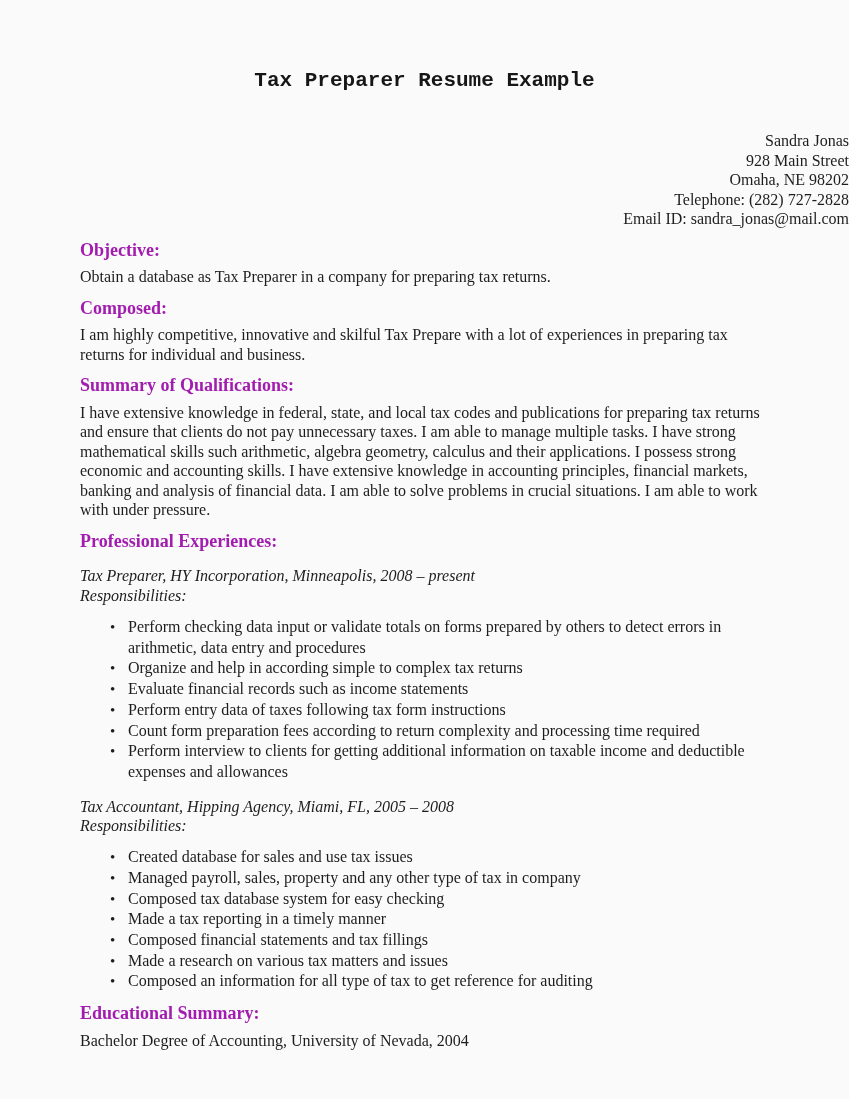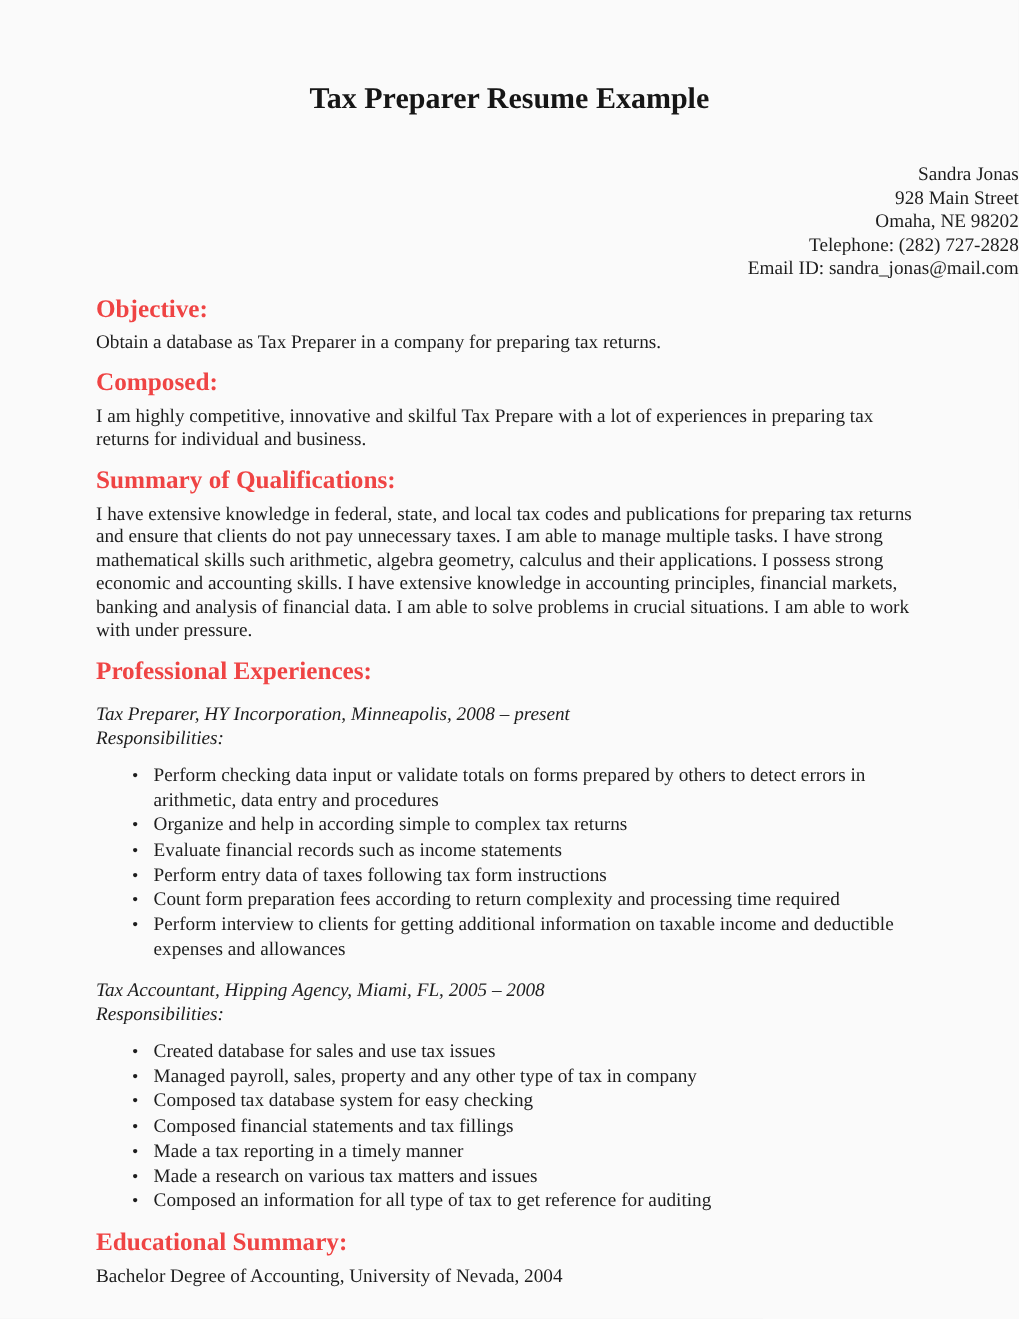--- a/index.html
+++ b/index.html
@@ -16,42 +16,42 @@
     color: #1d1d1d;
     font-family: "Liberation Serif", "DejaVu Serif", serif;
     font-size: 16px;
     line-height: 1.22;
     overflow: hidden;
     box-sizing: border-box;
   }
   .doc-title {
     margin: 68px 0 0 0;
     text-align: center;
-    font-family: Liberation Serif, serif;
+    font-family: Liberation Mono, monospace;
     font-weight: bold;
-    font-size: 25px;
+    font-size: 21px;
     line-height: 1.2;
     color: #161616;
   }
   .contact {
     margin-top: 38px;
     text-align: right;
   }
   .contact div {
     line-height: 19.5px;
   }
   .content {
     padding: 0 79px 0 80px;
   }
   .section-heading {
-    font-size: 21px;
+    font-size: 18px;
     font-weight: bold;
     margin: 10px 0 6px 0;
     line-height: 1.25;
-    color: #ef4444;
+    color: #a21caf;
   }
   .content p {
     margin: 0 0 9px 0;
   }
   .job-line {
     font-style: italic;
     margin: 14px 0 0 0 !important;
     line-height: 1.24;
   }
   ul.bullets {
@@ -124,22 +124,22 @@
 
       <div>
         <p class="job-line">
           <span>Tax Accountant, Hipping Agency, Miami, FL, 2005 – 2008</span><br>
           <span>Responsibilities:</span>
         </p>
         <ul class="bullets">
           <li>Created database for sales and use tax issues</li>
           <li>Managed payroll, sales, property and any other type of tax in company</li>
           <li>Composed tax database system for easy checking</li>
+          <li>Made a tax reporting in a timely manner</li>
           <li>Composed financial statements and tax fillings</li>
-          <li>Made a tax reporting in a timely manner</li>
           <li>Made a research on various tax matters and issues</li>
           <li>Composed an information for all type of tax to get reference for auditing</li>
         </ul>
       </div>
     </section>
 
     <section>
       <div class="section-heading">Educational Summary:</div>
       <p>Bachelor Degree of Accounting, University of Nevada, 2004</p>
     </section>

